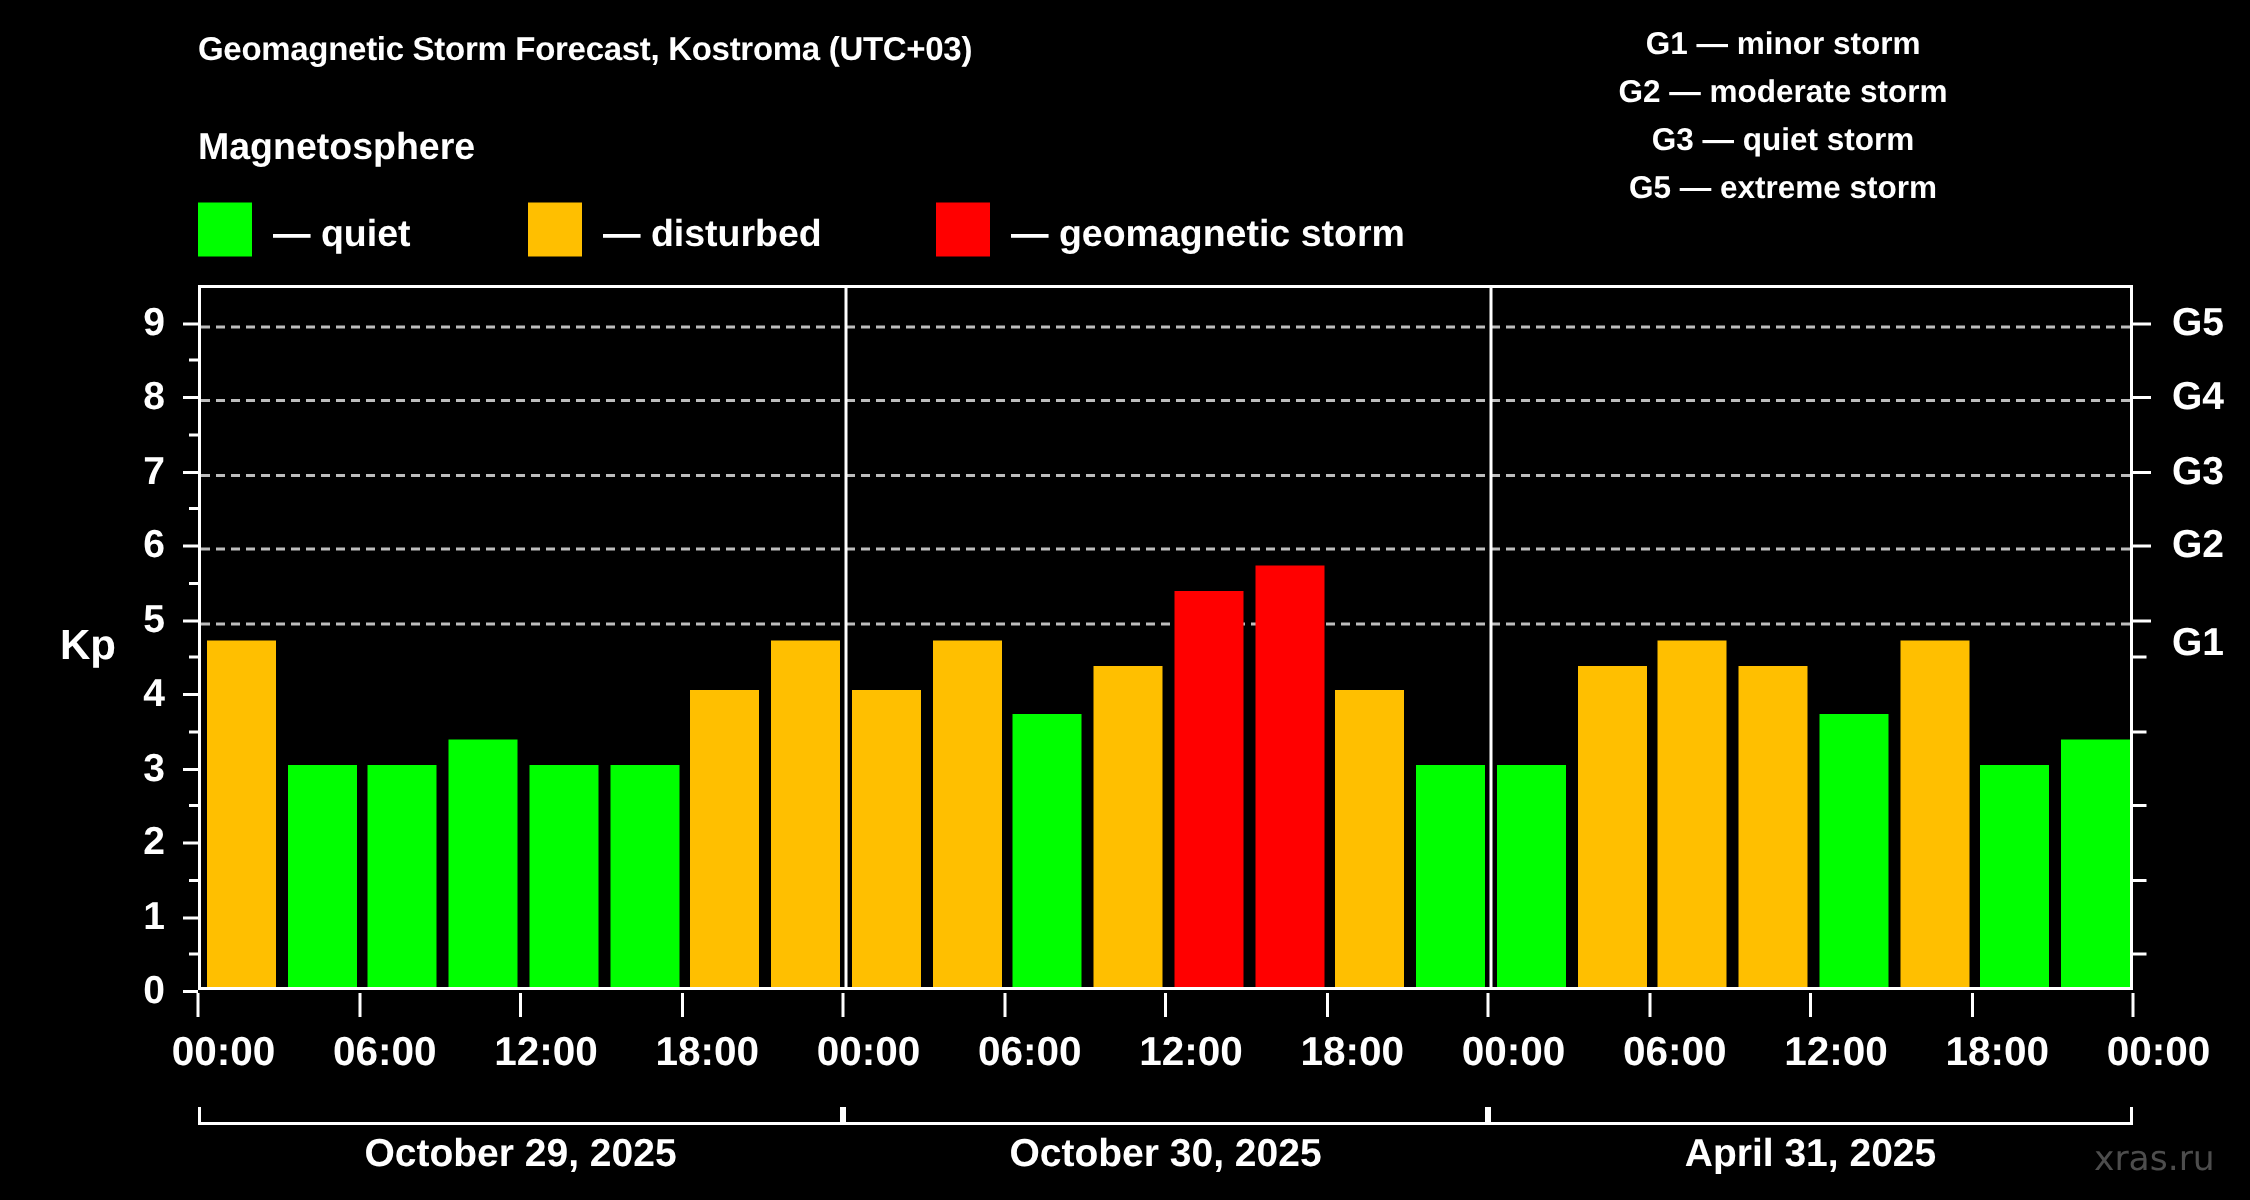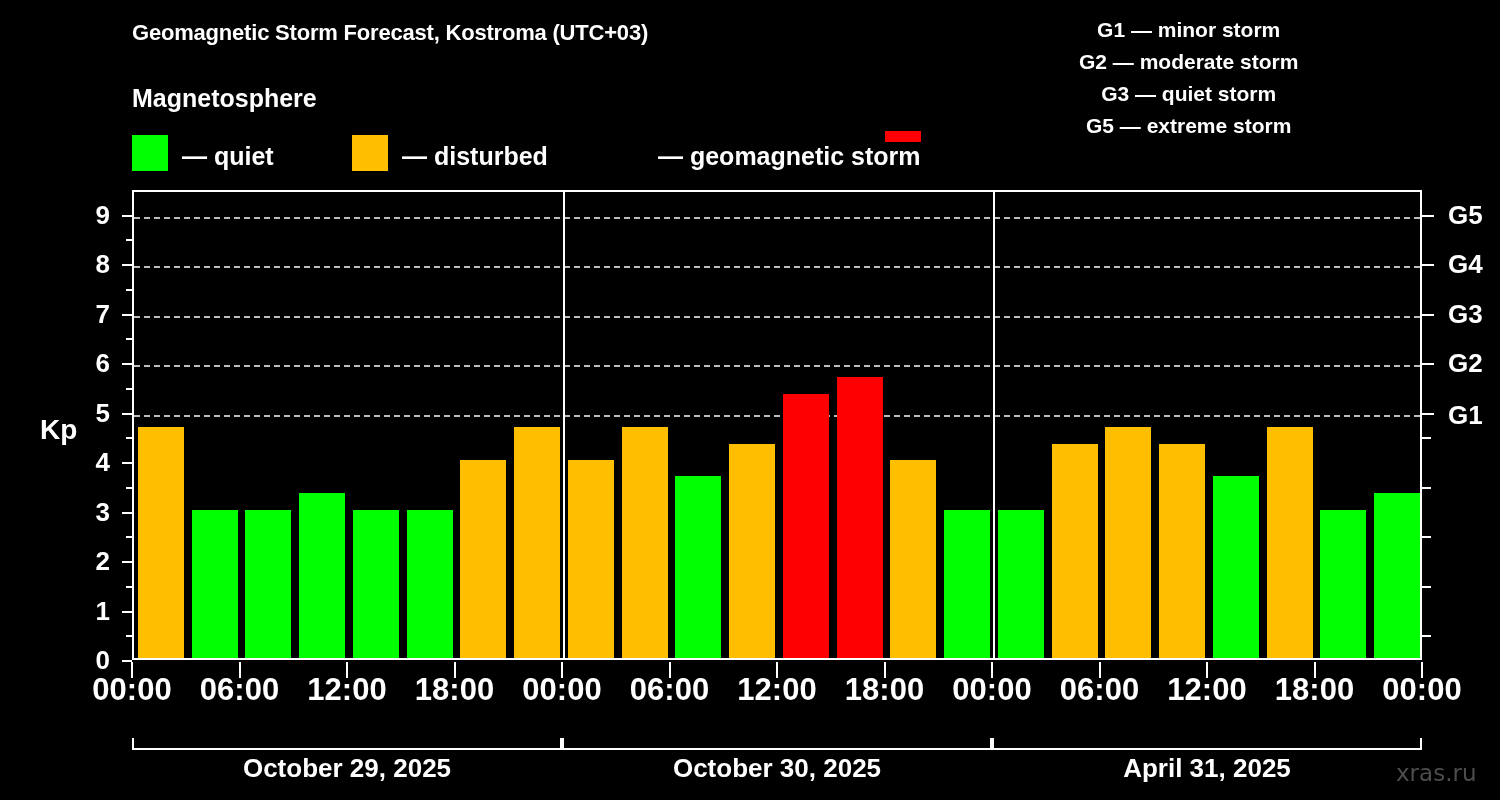--- a/index.html
+++ b/index.html
@@ -171,25 +171,26 @@
   
   .x-tick-mark {
     position: absolute;
     top: 662px;
     width: 2px;
     height: 16px;
     background: #ffffff;
   }
   .x-tick-label {
     position: absolute;
-    top: 672px;
-    font-size: 31px;
+    top: 686px;
+    font-size: 27px;
     font-weight: bold;
     transform: translateX(-50%);
     white-space: nowrap;
+    margin-left: 17px;
   }
 
   
   .day-bracket {
     position: absolute;
     top: 738px;
     height: 12px;
     border-left: 2px solid #ffffff;
     border-right: 2px solid #ffffff;
     border-bottom: 2px solid #ffffff;
@@ -222,21 +223,21 @@
 
 <div id="color-legend">
     <div class="legend-entry" style="left: 0px;">
       <span class="legend-swatch" style="background: rgb(0, 255, 0);"></span>
       <span class="legend-text">— quiet</span>
     </div>
     <div class="legend-entry" style="left: 220px;">
       <span class="legend-swatch" style="background: rgb(255, 191, 0);"></span>
       <span class="legend-text">— disturbed</span>
     </div>
-    <div class="legend-entry" style="left: 512px; flex-direction: column;">
+    <div class="legend-entry" style="left: 492px;">
       <span class="legend-swatch" style="background: rgb(255, 0, 0);"></span>
       <span class="legend-text">— geomagnetic storm</span>
     </div>
   </div>
 
 <div id="g-scale-legend">
     <div class="g-scale-row">G1 — minor storm</div>
     <div class="g-scale-row">G2 — moderate storm</div>
     <div class="g-scale-row">G3 — quiet storm</div>
     <div class="g-scale-row">G5 — extreme storm</div>
@@ -301,21 +302,21 @@
     <div class="y-tick-mark" style="top: 214.737px;"></div>
     <div class="y-minor-tick" style="top: 635.263px;"></div>
     <div class="y-minor-tick" style="top: 585.789px;"></div>
     <div class="y-minor-tick" style="top: 536.316px;"></div>
     <div class="y-minor-tick" style="top: 486.842px;"></div>
     <div class="y-minor-tick" style="top: 437.368px;"></div>
     <div class="y-minor-tick" style="top: 387.895px;"></div>
     <div class="y-minor-tick" style="top: 338.421px;"></div>
     <div class="y-minor-tick" style="top: 288.947px;"></div>
     <div class="y-minor-tick" style="top: 239.474px;"></div>
-    <div class="g-tick-label" style="top: 415px;">G1</div>
+    <div class="g-tick-label" style="top: 428px;">G1</div>
     <div class="g-tick-mark" style="top: 412.632px;"></div>
     <div class="g-tick-label" style="top: 363.158px;">G2</div>
     <div class="g-tick-mark" style="top: 363.158px;"></div>
     <div class="g-tick-label" style="top: 313.684px;">G3</div>
     <div class="g-tick-mark" style="top: 313.684px;"></div>
     <div class="g-tick-label" style="top: 264.211px;">G4</div>
     <div class="g-tick-mark" style="top: 264.211px;"></div>
     <div class="g-tick-label" style="top: 214.737px;">G5</div>
     <div class="g-tick-mark" style="top: 214.737px;"></div>
     <div class="g-minor-tick" style="top: 635.263px;"></div>

